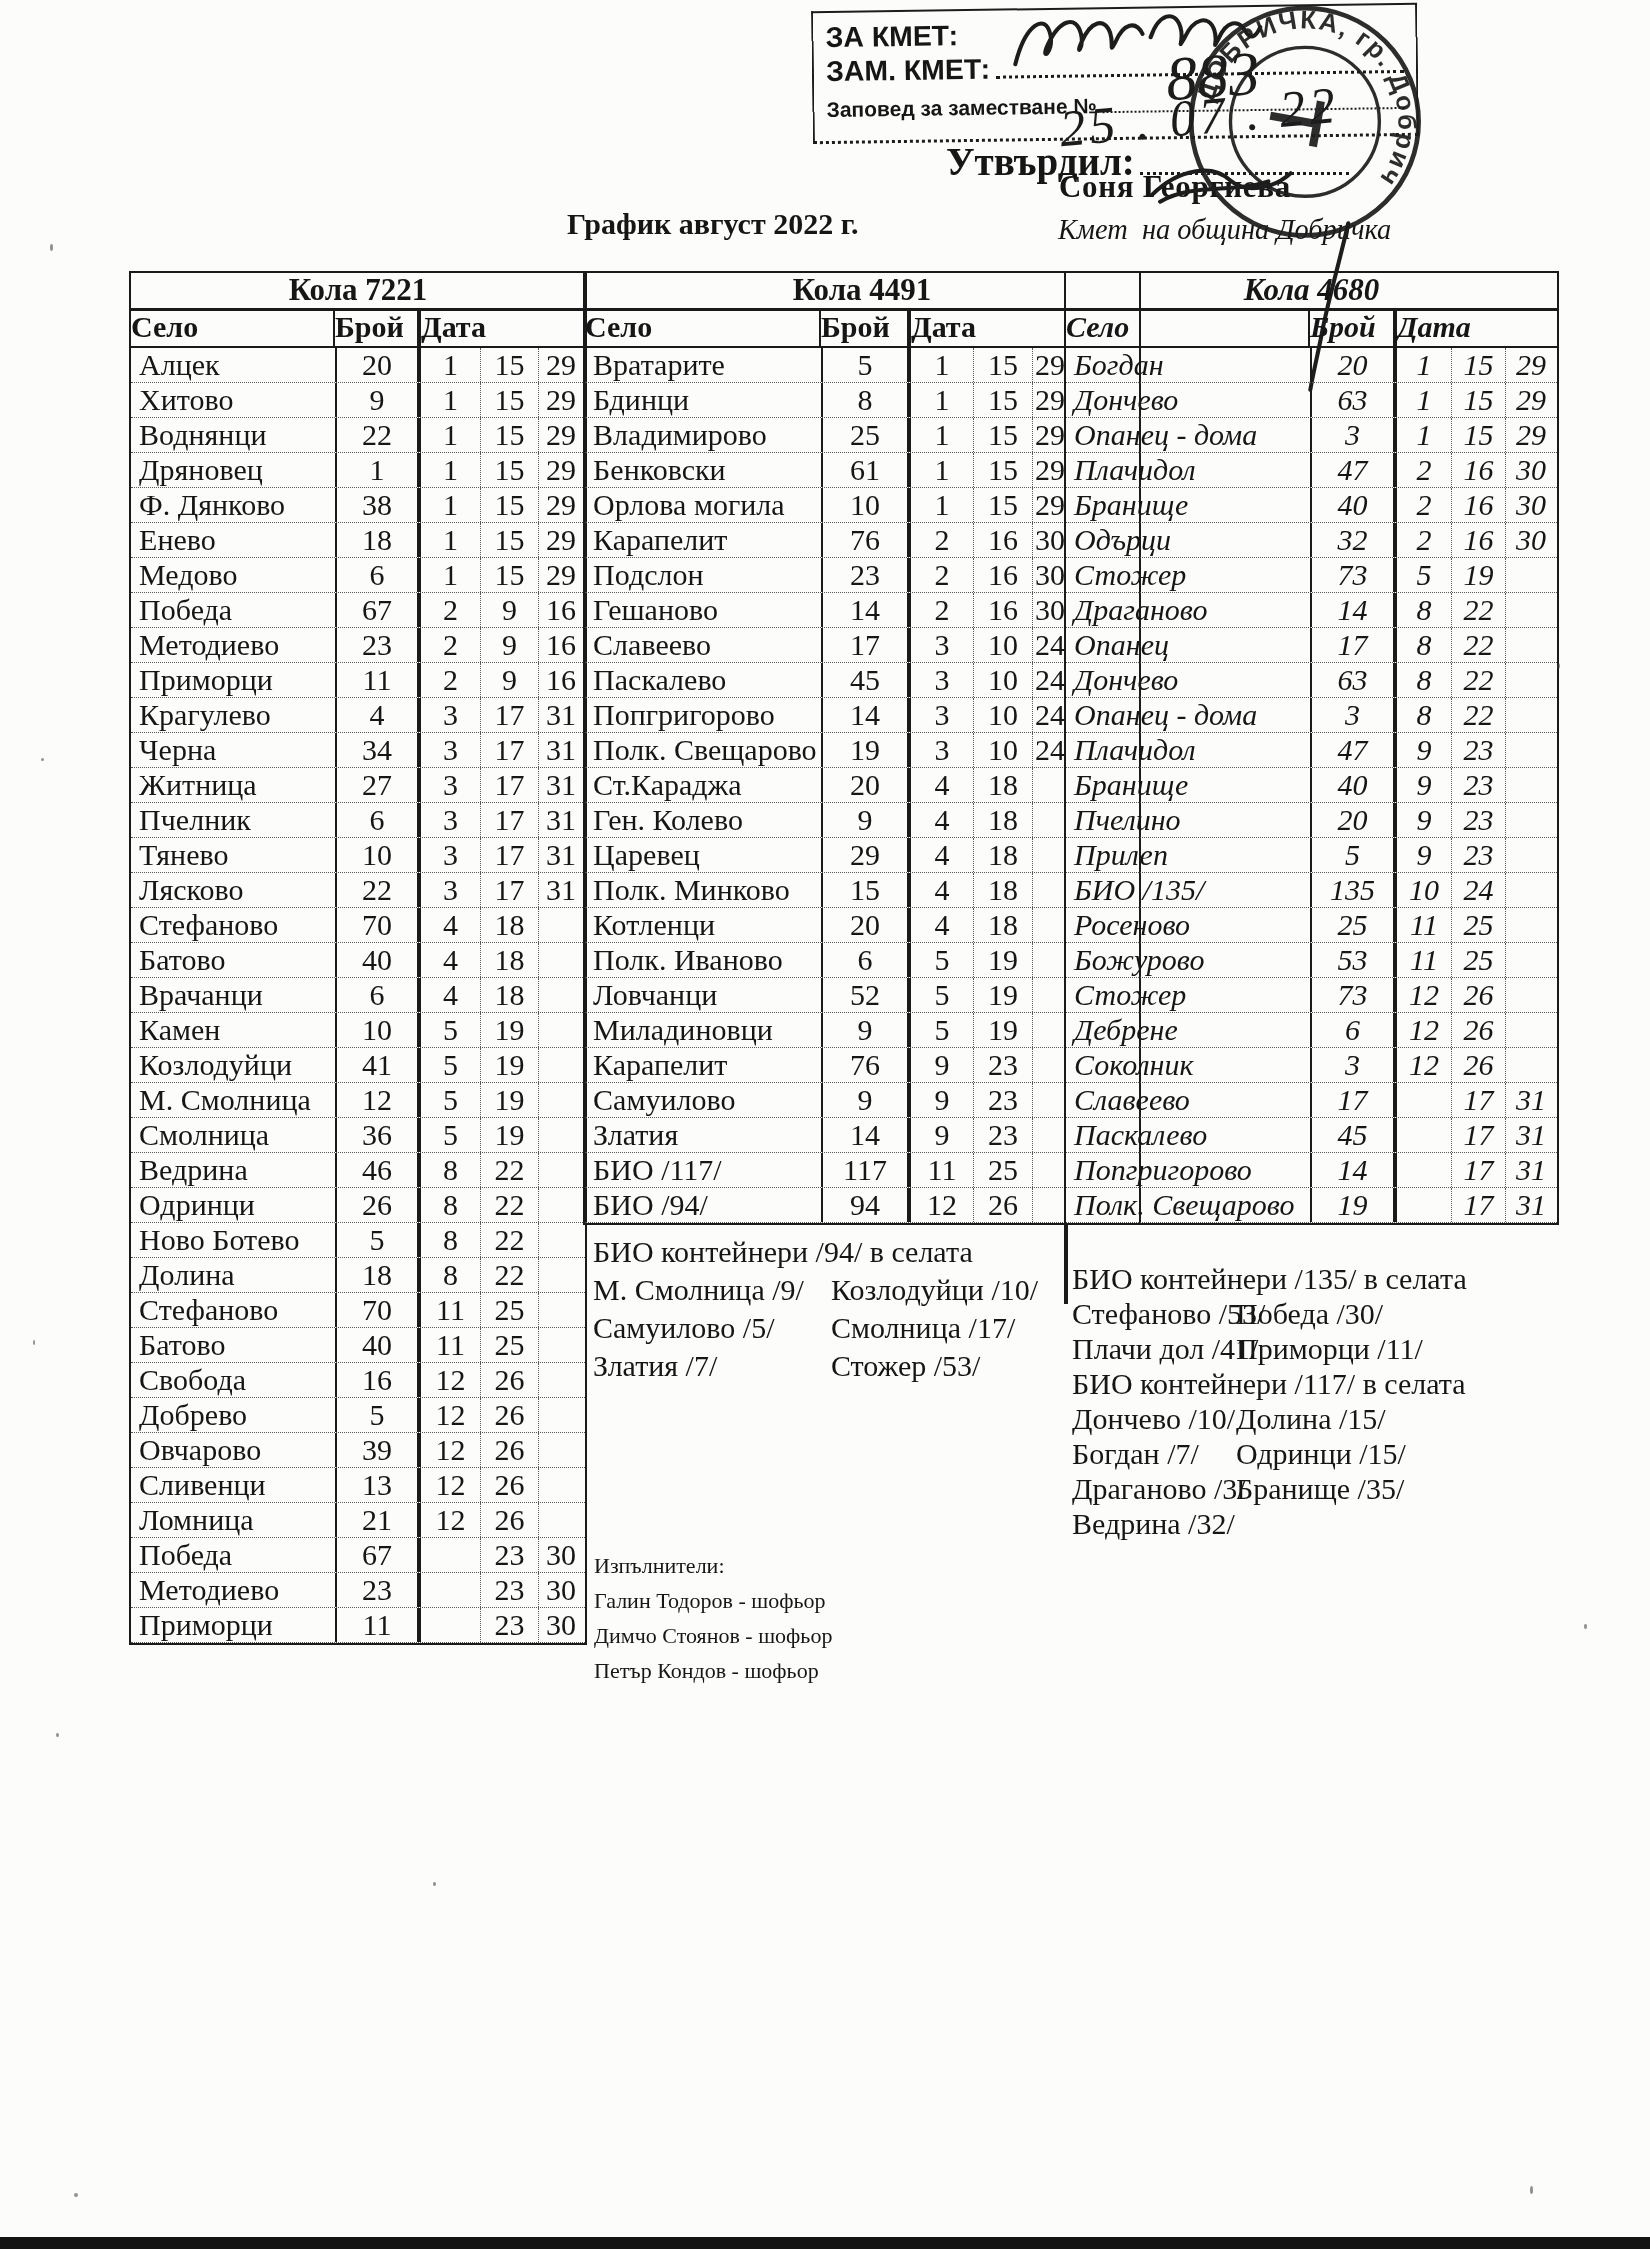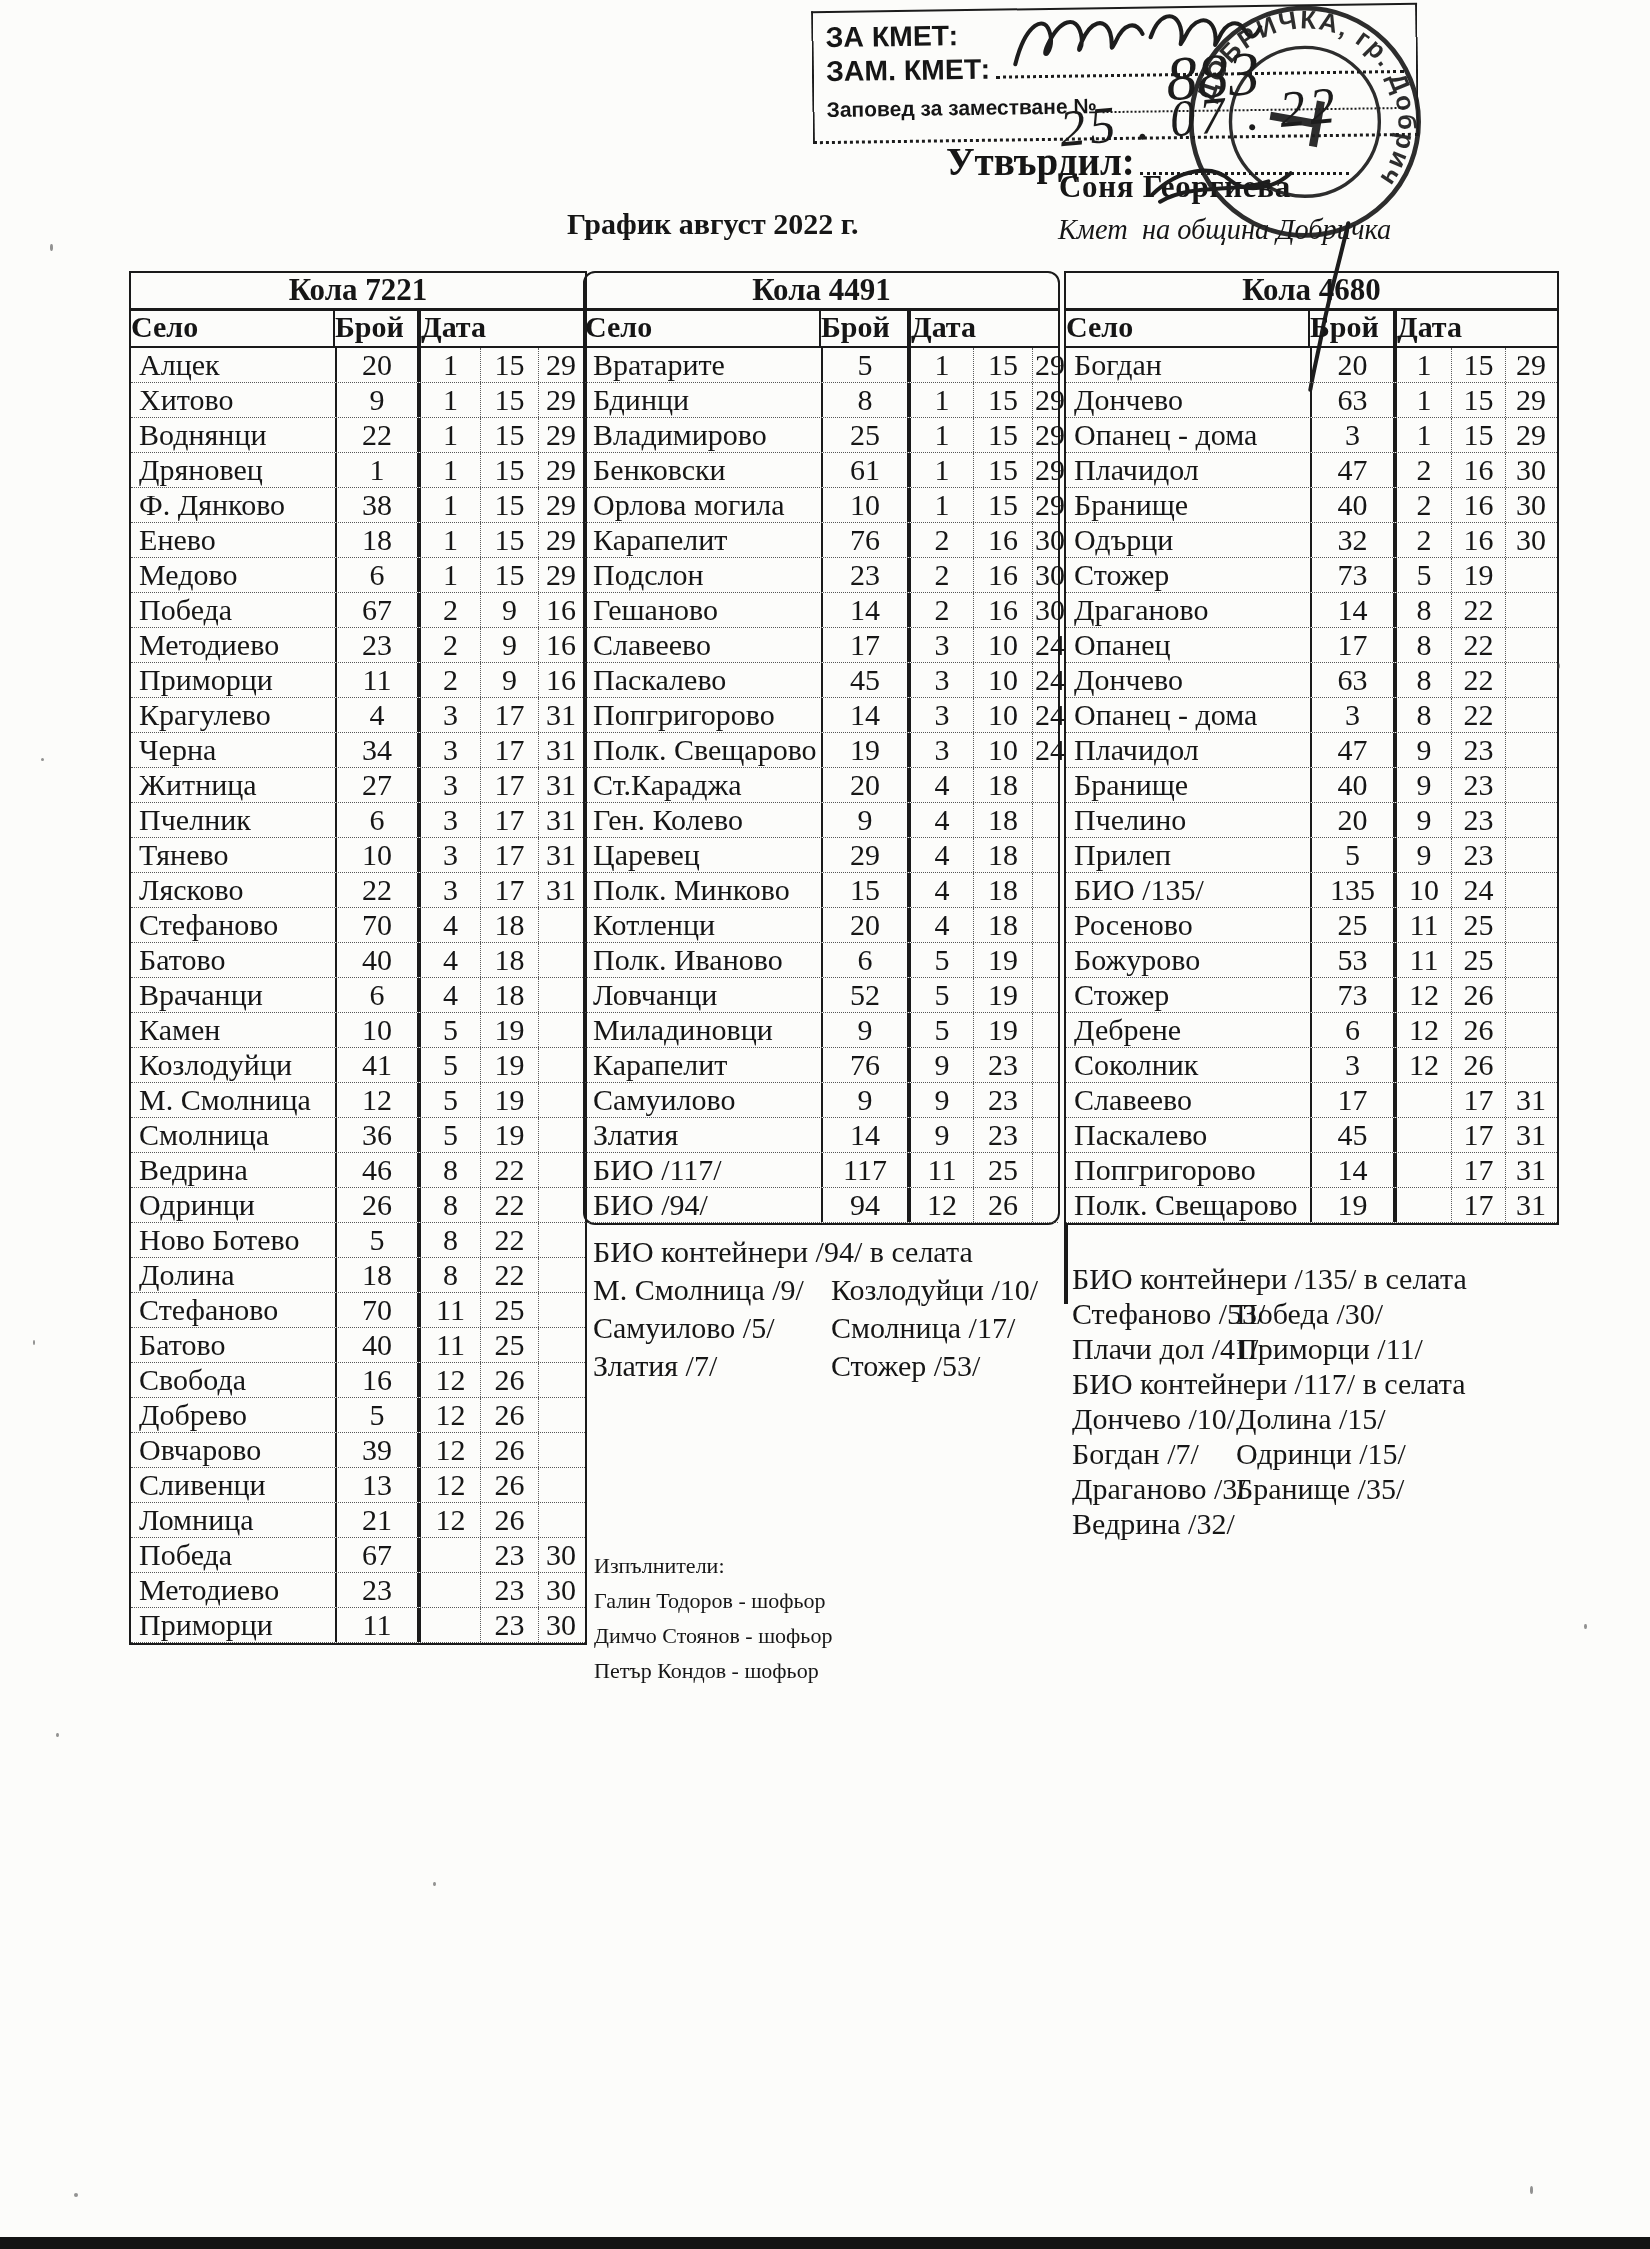--- a/index.html
+++ b/index.html
@@ -21,22 +21,22 @@
   .approve{position:absolute;left:946px;top:139px;width:406px;display:flex;align-items:baseline;
            font-weight:700;font-size:39px;}
   .approver-name{position:absolute;left:1059px;top:169px;font-size:31px;font-weight:700;letter-spacing:0.7px;}
   .approver-title{position:absolute;left:1058px;top:214px;font-size:28.4px;font-style:italic;white-space:pre;}
 
   .hw-overlay{position:absolute;left:0;top:0;pointer-events:none;}
 
   
   .ttable{position:absolute;border:2.7px solid #1a1a1a;box-sizing:border-box;}
   .sec1{left:129px;top:271px;width:458px;}
-  .sec2{left:583px;top:271px;width:477px;border-radius:12px;}
-  .sec3{left:1064px;top:271px;width:495px;}
+  .sec2{left:583px;top:271px;width:558px;}
+  .sec3{left:1064px;top:271px;width:495px;font-style:italic;}
   .car-title{height:35px;line-height:34px;border-bottom:3.4px solid #1a1a1a;
              text-align:center;font-size:31px;font-weight:700;}
   .thead{display:grid;height:35px;border-bottom:2.7px solid #1a1a1a;}
   .sec1 .thead{grid-template-columns:204px 86px 162px;}
   .sec2 .thead{grid-template-columns:236px 90px 155px;}
   .sec3 .thead{grid-template-columns:244px 87px 159px;}
   .th{font-size:30px;font-weight:700;text-align:left;line-height:32.5px;box-sizing:border-box;}
   .th-v{border-right:2.7px solid #1a1a1a;}
   .th-b{border-right:4.7px solid #1a1a1a;}
   .trow{display:grid;height:35px;border-bottom:1.4px dotted #575757;box-sizing:border-box;}

